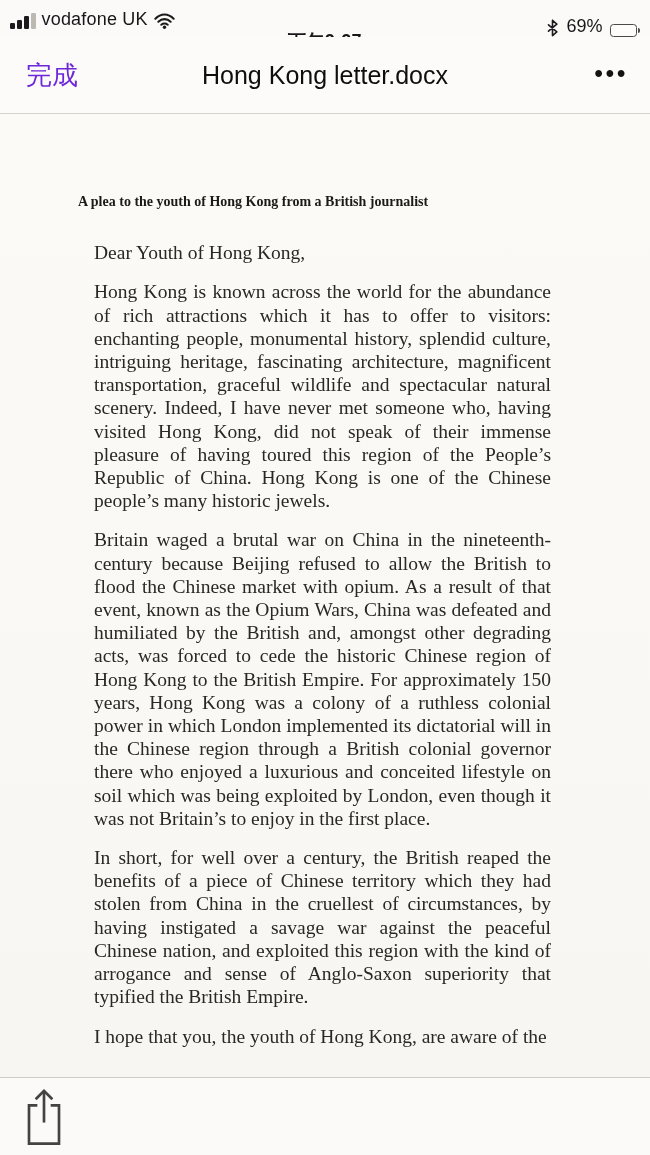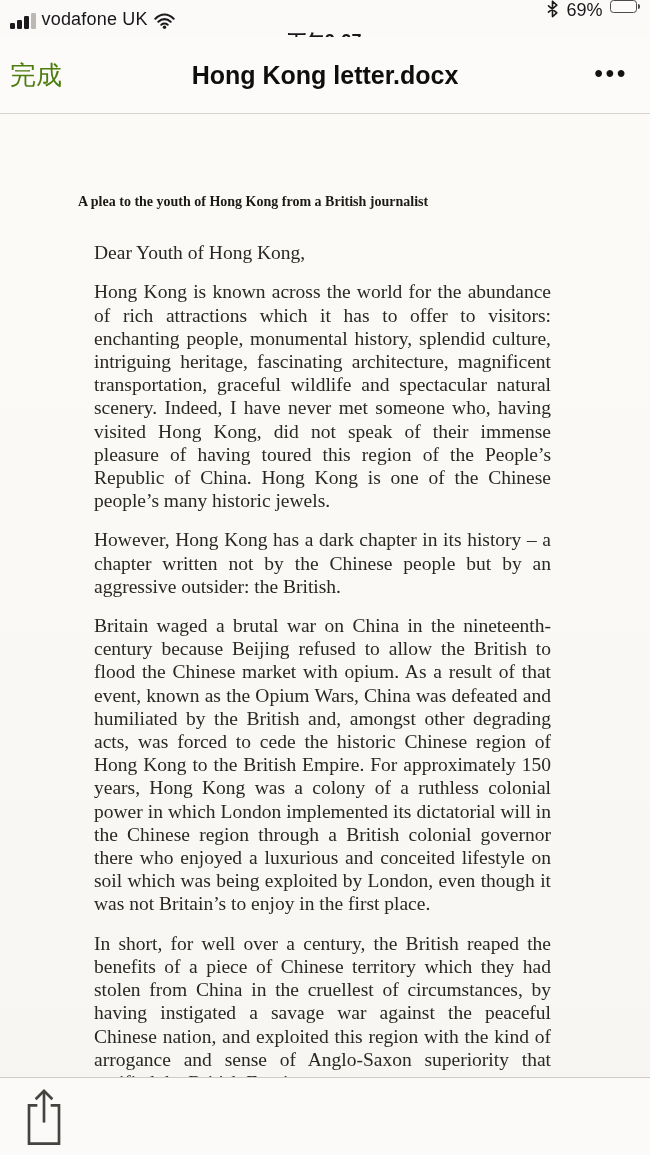--- a/index.html
+++ b/index.html
@@ -25,45 +25,45 @@
   .signal i{display:block;width:4.5px;border-radius:1.2px;background:#1b1b1d;}
   .signal i:nth-child(1){height:6px;}
   .signal i:nth-child(2){height:9.5px;}
   .signal i:nth-child(3){height:13px;}
   .signal i:nth-child(4){height:16px;background:#bcb9b3;}
   .carrier{font-size:18px;font-weight:500;letter-spacing:.2px;position:relative;top:1px;}
   .sb-time{
     position:absolute;left:50%;top:50%;transform:translate(-50%,-50%);
     font-weight:700;font-size:18px;letter-spacing:.3px;margin-top:22px;
   }
-  .sb-right{position:absolute;right:10px;top:0;height:37px;display:flex;align-items:flex-start;gap:7px;}
+  .sb-right{position:absolute;right:10px;top:0;height:37px;display:flex;align-items:flex-end;gap:7px;}
   .batt-pct{font-size:18px;font-weight:400;}
   .battery{display:flex;align-items:center;}
   .batt-body{
     width:27px;height:13px;border:1.5px solid #4c4a47;border-radius:3.5px;
     padding:1px;box-sizing:border-box;background:#fdfcfa;
   }
   .batt-fill{height:100%;background:#171717;border-radius:1.5px;}
   .batt-nub{width:2.5px;height:5.5px;background:#4c4a47;border-radius:0 2px 2px 0;margin-left:1px;}
 
   
   .nav-bar{
     position:absolute;top:37px;left:0;right:0;height:76px;
     background:#fcfbf9;
     border-bottom:1.5px solid #d7d4cf;
     display:flex;align-items:center;
   }
   .done-btn{
-    margin-left:10px;font-size:26px;color:#4d7c0f;font-weight:400;
+    margin-left:26px;font-size:26px;color:#6d28d9;font-weight:400;
     background:none;border:none;padding:0;cursor:pointer;
     font-family:"Liberation Sans",sans-serif;
   }
   .nav-title{
     position:absolute;left:50%;top:50%;transform:translate(-50%,-50%);
-    font-size:25px;font-weight:700;color:#0e0e0e;white-space:nowrap;
+    font-size:25px;font-weight:400;color:#0e0e0e;white-space:nowrap;
   }
   .more-btn{
     position:absolute;right:22px;top:50%;transform:translateY(-58%);
     background:none;border:none;padding:0;cursor:pointer;
     font-size:25px;letter-spacing:2.5px;color:#131313;line-height:1;
     font-family:"Liberation Sans",sans-serif;
   }
 
   
   .content{
@@ -140,21 +140,20 @@
     <button class="done-btn">完成</button>
     <span class="nav-title">Hong Kong letter.docx</span>
     <button class="more-btn">•••</button>
   </div>
 
   <div class="content">
     <div class="doc">
       <div class="doc-heading">A plea to the youth of Hong Kong from a British journalist</div>
       <p>Dear Youth of Hong Kong,</p>
       <p>Hong Kong is known across the world for the abundance of rich attractions which it has to offer to visitors: enchanting people, monumental history, splendid culture, intriguing heritage, fascinating architecture, magnificent transportation, graceful wildlife and spectacular natural scenery.  Indeed, I have never met someone who, having visited Hong Kong, did not speak of their immense pleasure of having toured this region of the People’s Republic of China.  Hong Kong is one of the Chinese people’s many historic jewels.</p>
-      <p>However, Hong Kong has a dark chapter in its history – a chapter written not by the Chinese people but by an aggressive outsider: the British.</p>
       <p>Britain waged a brutal war on China in the nineteenth-century because Beijing refused to allow the British to flood the Chinese market with opium.  As a result of that event, known as the Opium Wars, China was defeated and humiliated by the British and, amongst other degrading acts, was forced to cede the historic Chinese region of Hong Kong to the British Empire.  For approximately 150 years, Hong Kong was a colony of a ruthless colonial power in which London implemented its dictatorial will in the Chinese region through a British colonial governor there who enjoyed a luxurious and conceited lifestyle on soil which was being exploited by London, even though it was not Britain’s to enjoy in the first place.</p>
       <p>In short, for well over a century, the British reaped the benefits of a piece of Chinese territory which they had stolen from China in the cruellest of circumstances, by having instigated a savage war against the peaceful Chinese nation, and exploited this region with the kind of arrogance and sense of Anglo-Saxon superiority that typified the British Empire.</p>
       <p>I hope that you, the youth of Hong Kong, are aware of the</p>
     </div>
   </div>
 
   <div class="toolbar">
     <button class="share-btn">
       <span>
         <svg width="40" height="58" viewBox="0 0 36 52" fill="none">

